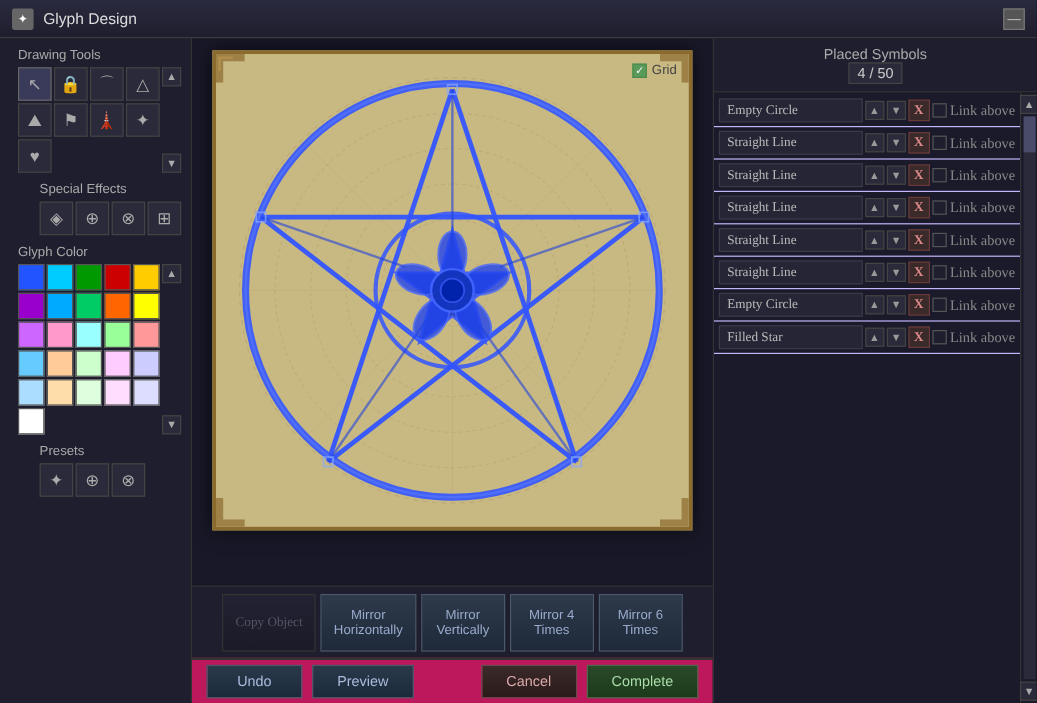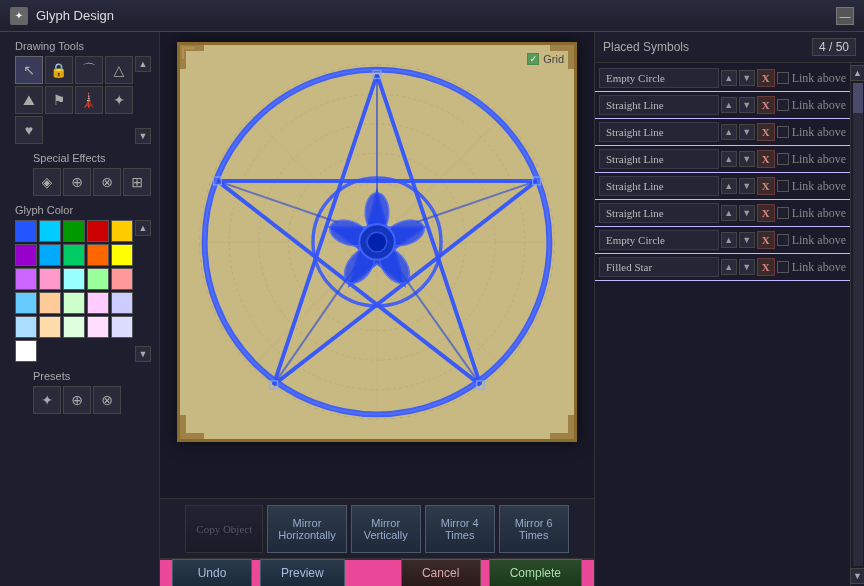--- a/index.html
+++ b/index.html
@@ -206,22 +206,22 @@
     .toolbar-btn.disabled {
       color: #556;
       cursor: default;
       background: linear-gradient(180deg, #222232 0%, #1a1a28 100%);
       border-color: #333;
       font-family: Liberation Serif, serif;
     }
 
     
     .footer {
-      height: 28px;
-      background: #ec4899;
+      height: 38px;
+      background: #be185d;
       border-top: 2px solid #333;
       display: flex;
       align-items: center;
       justify-content: space-between;
       padding: 0 12px;
     }
     .footer-left { display: flex; gap: 8px; }
     .footer-right { display: flex; gap: 8px; justify-content: center; }
 
     .footer-btn {
@@ -254,20 +254,21 @@
       flex-direction: column;
     }
 
     .placed-symbols-header {
       display: flex;
       align-items: center;
       justify-content: space-between;
       padding: 6px 8px;
       border-bottom: 1px solid #333;
       background: #1e1e2e;
+      flex-direction: column;
     }
     .placed-symbols-title {
       font-size: 12px;
       color: #aaa;
     }
     .placed-symbols-count {
       font-size: 12px;
       color: #ccc;
       background: #2a2a3a;
       padding: 1px 6px;

